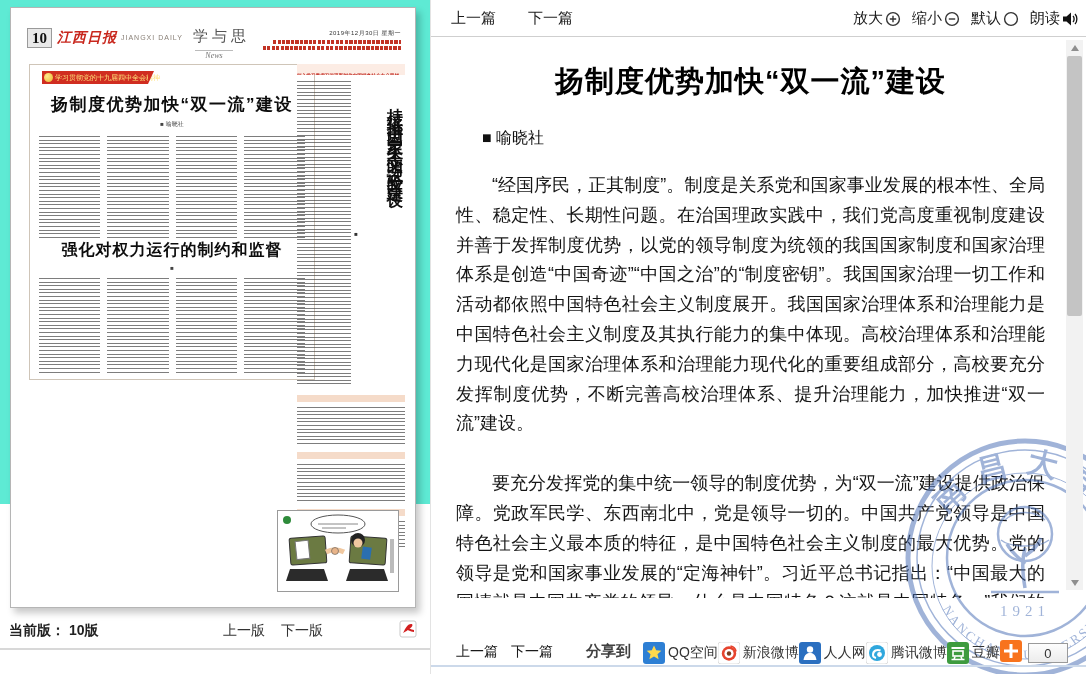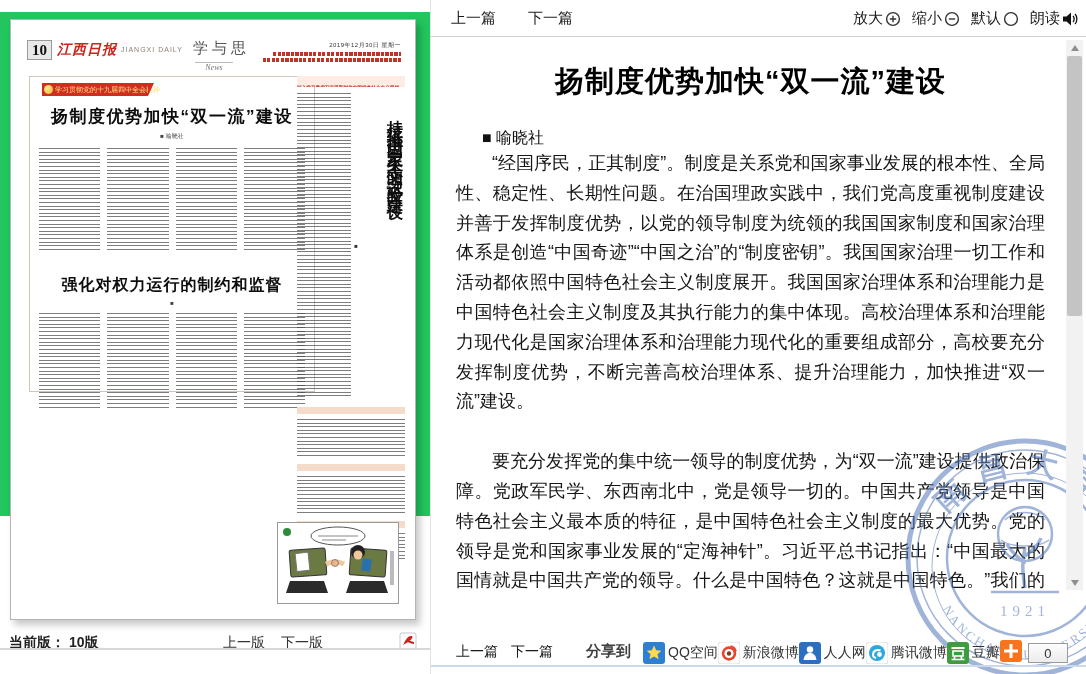--- a/index.html
+++ b/index.html
@@ -2,21 +2,21 @@
 <html><head>
 <meta charset="utf-8">
 <style>
   * { box-sizing: border-box; margin: 0; padding: 0; }
   html,body { width:1086px; height:674px; }
   body {
     position: relative; overflow: hidden; background:#fff;
     font-family: "Liberation Sans", sans-serif; color:#222;
   }
   
-  .left-panel { position:absolute; left:0; top:12px; width:430px; height:504px; background:#22c55e; }
+  .left-panel { position:absolute; left:0; top:0; width:430px; height:504px; background:#5eead4; }
   .left-divider { position:absolute; left:0; top:648px; width:430px; height:2px; background:#d8d8d8; }
   .paper {
     position:absolute; left:10px; top:7px; width:406px; height:601px;
     background:#fff; border:1px solid #b5b5b5; box-shadow:4px 5px 7px rgba(0,0,0,.22);
   }
   .paper-header { position:absolute; left:16px; top:20px; right:14px; height:34px; display:flex; align-items:flex-start; }
   .pgnum { font-family:"Liberation Serif", serif; font-weight:bold; font-size:15px; background:#e9e9e9; border:1px solid #9a9a9a; padding:0 4px; line-height:18px; color:#111; }
   .masthead { color:#c8271d; font-weight:bold; font-style:italic; font-size:14px; margin-left:5px; line-height:19px; letter-spacing:1px; }
   .masthead-en { color:#8a8178; font-size:7px; letter-spacing:1px; margin-left:4px; line-height:19px; }
   .section-wrap { position:absolute; left:0; right:0; top:0; text-align:center; }
@@ -26,21 +26,21 @@
   .dateline { font-size:6px; color:#333; letter-spacing:.5px; }
   .micro-red { height:4px; margin-top:2px; background:repeating-linear-gradient(to right,#c23325 0 3px, rgba(0,0,0,0) 3px 4.5px); }
   .micro-red.l1 { width:128px; margin-left:auto; }
   .micro-red.l2 { width:138px; margin-left:auto; }
 
   .article-box { position:absolute; left:18px; top:56px; width:286px; height:316px; border:1px solid #cfc5b8; }
   .banner-red { position:relative; margin:6px 0 0 12px; width:106px; height:13px; background:#d02d20; color:#ffe27a; font-size:7px; line-height:13px; padding-left:13px; white-space:nowrap; }
   .banner-red .flag-tail { position:absolute; right:-6px; top:0; width:0; height:0; border-top:13px solid #d02d20; border-right:6px solid rgba(0,0,0,0); }
   .emblem { position:absolute; left:2px; top:2px; width:9px; height:9px; border-radius:50%; background:radial-gradient(circle at 35% 35%, #ffe98d, #e8b62c); }
   .headline-1 { margin-top:9px; text-align:center; font-weight:bold; font-size:17px; letter-spacing:1.5px; color:#0d0d0d; }
-  .headline-2 { margin-top:23px; text-align:center; font-weight:bold; font-size:16px; letter-spacing:1px; color:#0d0d0d; }
+  .headline-2 { margin-top:0; text-align:center; font-weight:bold; font-size:16px; letter-spacing:1px; color:#0d0d0d; }
   .byline-sm { text-align:center; font-size:6px; color:#444; margin-top:4px; }
   .cols { display:flex; gap:7px; margin:7px 9px 0; }
   .col { flex:1; }
   .simtext { background-image:repeating-linear-gradient(to bottom, rgba(70,70,70,.7) 0 1px, rgba(0,0,0,0) 1px 3.6px); }
   .subhead { height:7px; background:#f5dbc9; margin:5px 0; }
 
   .section3 { position:absolute; left:18px; top:380px; width:286px; height:208px; }
   .banner-red2 { display:inline-block; margin-left:14px; background:#c8281c; color:#fff; font-size:7px; line-height:12px; padding:0 5px; white-space:nowrap; }
   .headline-3 { font-family:"Liberation Serif", serif; font-weight:bold; font-size:16px; letter-spacing:2px; text-align:center; margin-top:7px; color:#0d0d0d; }
 
@@ -69,21 +69,21 @@
   .toolbar .lnk { position:absolute; top:9px; font-size:15px; color:#1a1a1a; cursor:pointer; }
   .toolbar .lnk.prev { left:20px; }
   .toolbar .lnk.next { left:97px; }
   .view-controls { position:absolute; right:8px; top:0; height:37px; display:flex; align-items:center; gap:11px; }
   .vc-item { display:flex; align-items:center; gap:2px; font-size:15px; color:#1a1a1a; cursor:pointer; }
 
   .article-view { position:absolute; left:0; top:38px; width:656px; height:560px; overflow:hidden; }
   .article-inner { padding:14px 42px 0 25px; }
   .art-title { text-align:center; font-weight:bold; font-size:29px; letter-spacing:1px; color:#000; margin-top:10px; }
   .art-author { margin:26px 0 0 26px; font-size:16px; color:#111; }
-  .art-p { font-size:18px; line-height:29.8px; text-align:justify; text-indent:2em; color:#151515; }
+  .art-p { font-size:18px; line-height:29.8px; text-align:justify; text-indent:2em; color:#151515; margin-top:22px; }
   .art-p + .art-p { margin-top:30px; }
 
   .scrollbar { position:absolute; right:3px; top:40px; width:17px; height:550px; background:#f2f2f2; }
   .sb-up, .sb-down { position:absolute; left:0; width:17px; height:15px; display:flex; align-items:center; justify-content:center; cursor:pointer; }
   .sb-up { top:0; } .sb-down { bottom:0; }
   .tri-up { width:0; height:0; border-left:4px solid rgba(0,0,0,0); border-right:4px solid rgba(0,0,0,0); border-bottom:6px solid #8e8e8e; }
   .tri-down { width:0; height:0; border-left:4px solid rgba(0,0,0,0); border-right:4px solid rgba(0,0,0,0); border-top:6px solid #8e8e8e; }
   .sb-thumb { position:absolute; left:1px; top:16px; width:15px; height:260px; background:#c4c4c4; border-radius:2px; cursor:pointer; }
 
   .seal { position:absolute; left:468px; top:432px; width:252px; height:252px; opacity:.52; pointer-events:none; }

